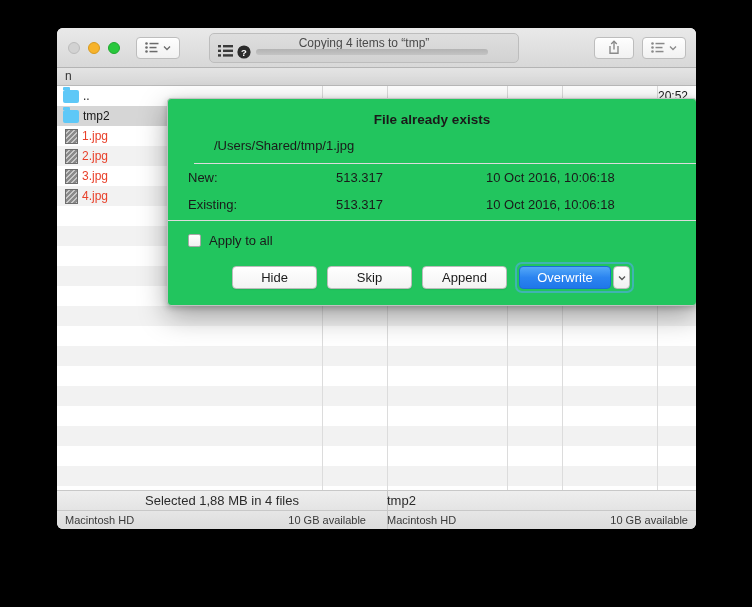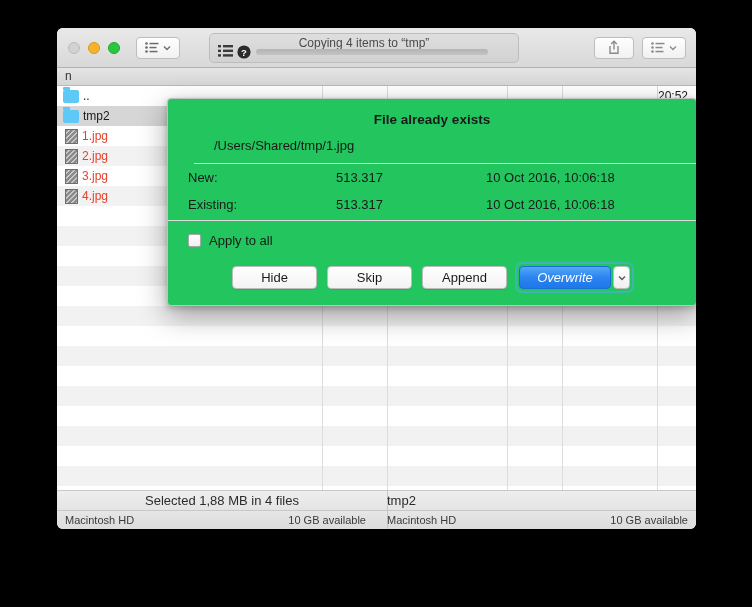--- a/index.html
+++ b/index.html
@@ -304,21 +304,20 @@
     justify-content: center;
     box-shadow: 0 1px 1px rgba(0,0,0,0.07);
   }
   #overwrite-group {
     display: flex;
     align-items: center;
     gap: 2px;
     padding: 2px;
     border-radius: 5px;
     box-shadow: 0 0 0 2px rgba(90,165,245,0.55);
-    font-style: italic;
   }
   #overwrite-btn {
     width: 92px;
     height: 23px;
     border-radius: 4px;
     border: 1px solid #1a6fd4;
     background: linear-gradient(to bottom,#54a8f8 0%, #2b84f0 50%, #1f77ea 100%);
     color: #ffffff;
     font-size: 13px;
     display: flex;

